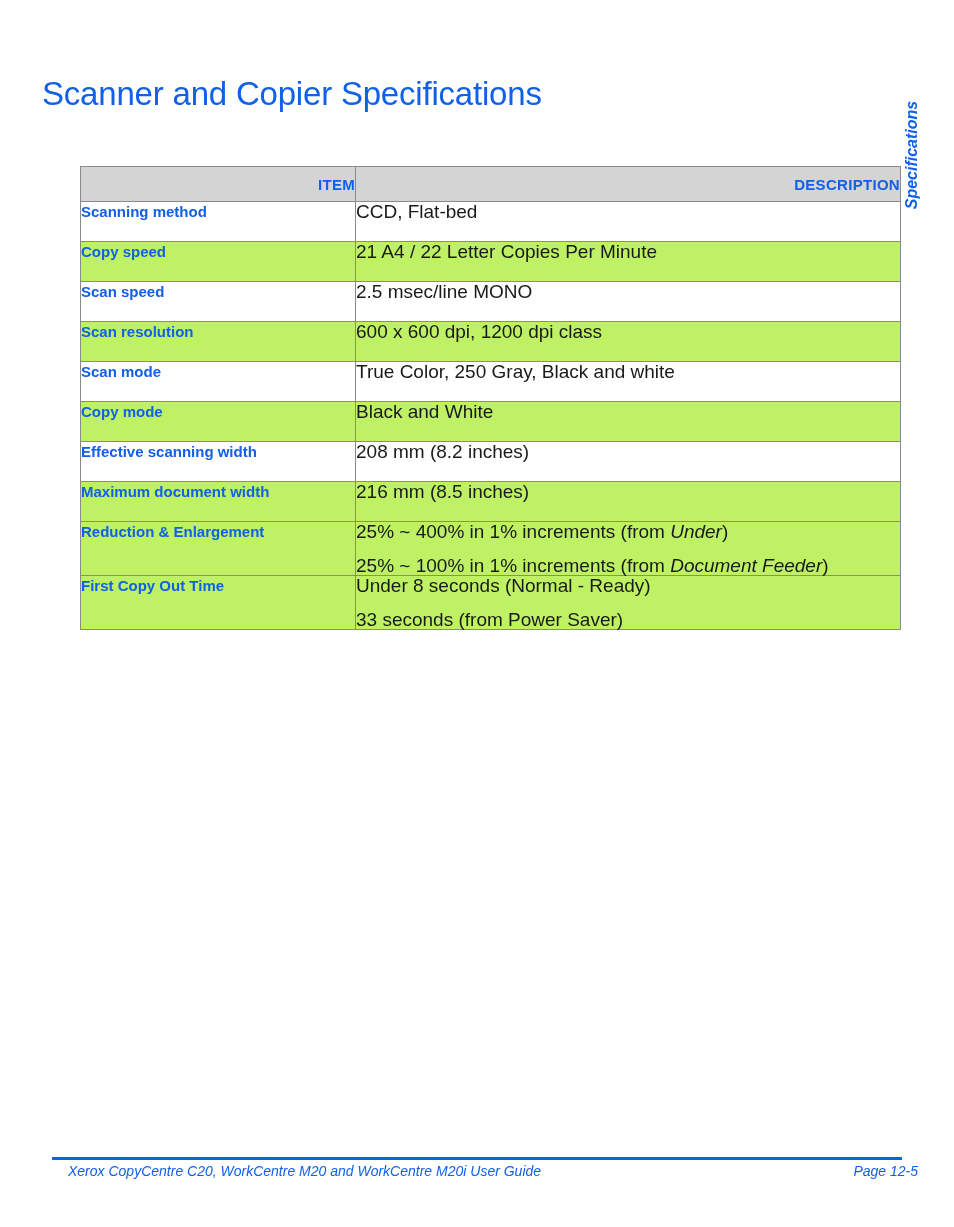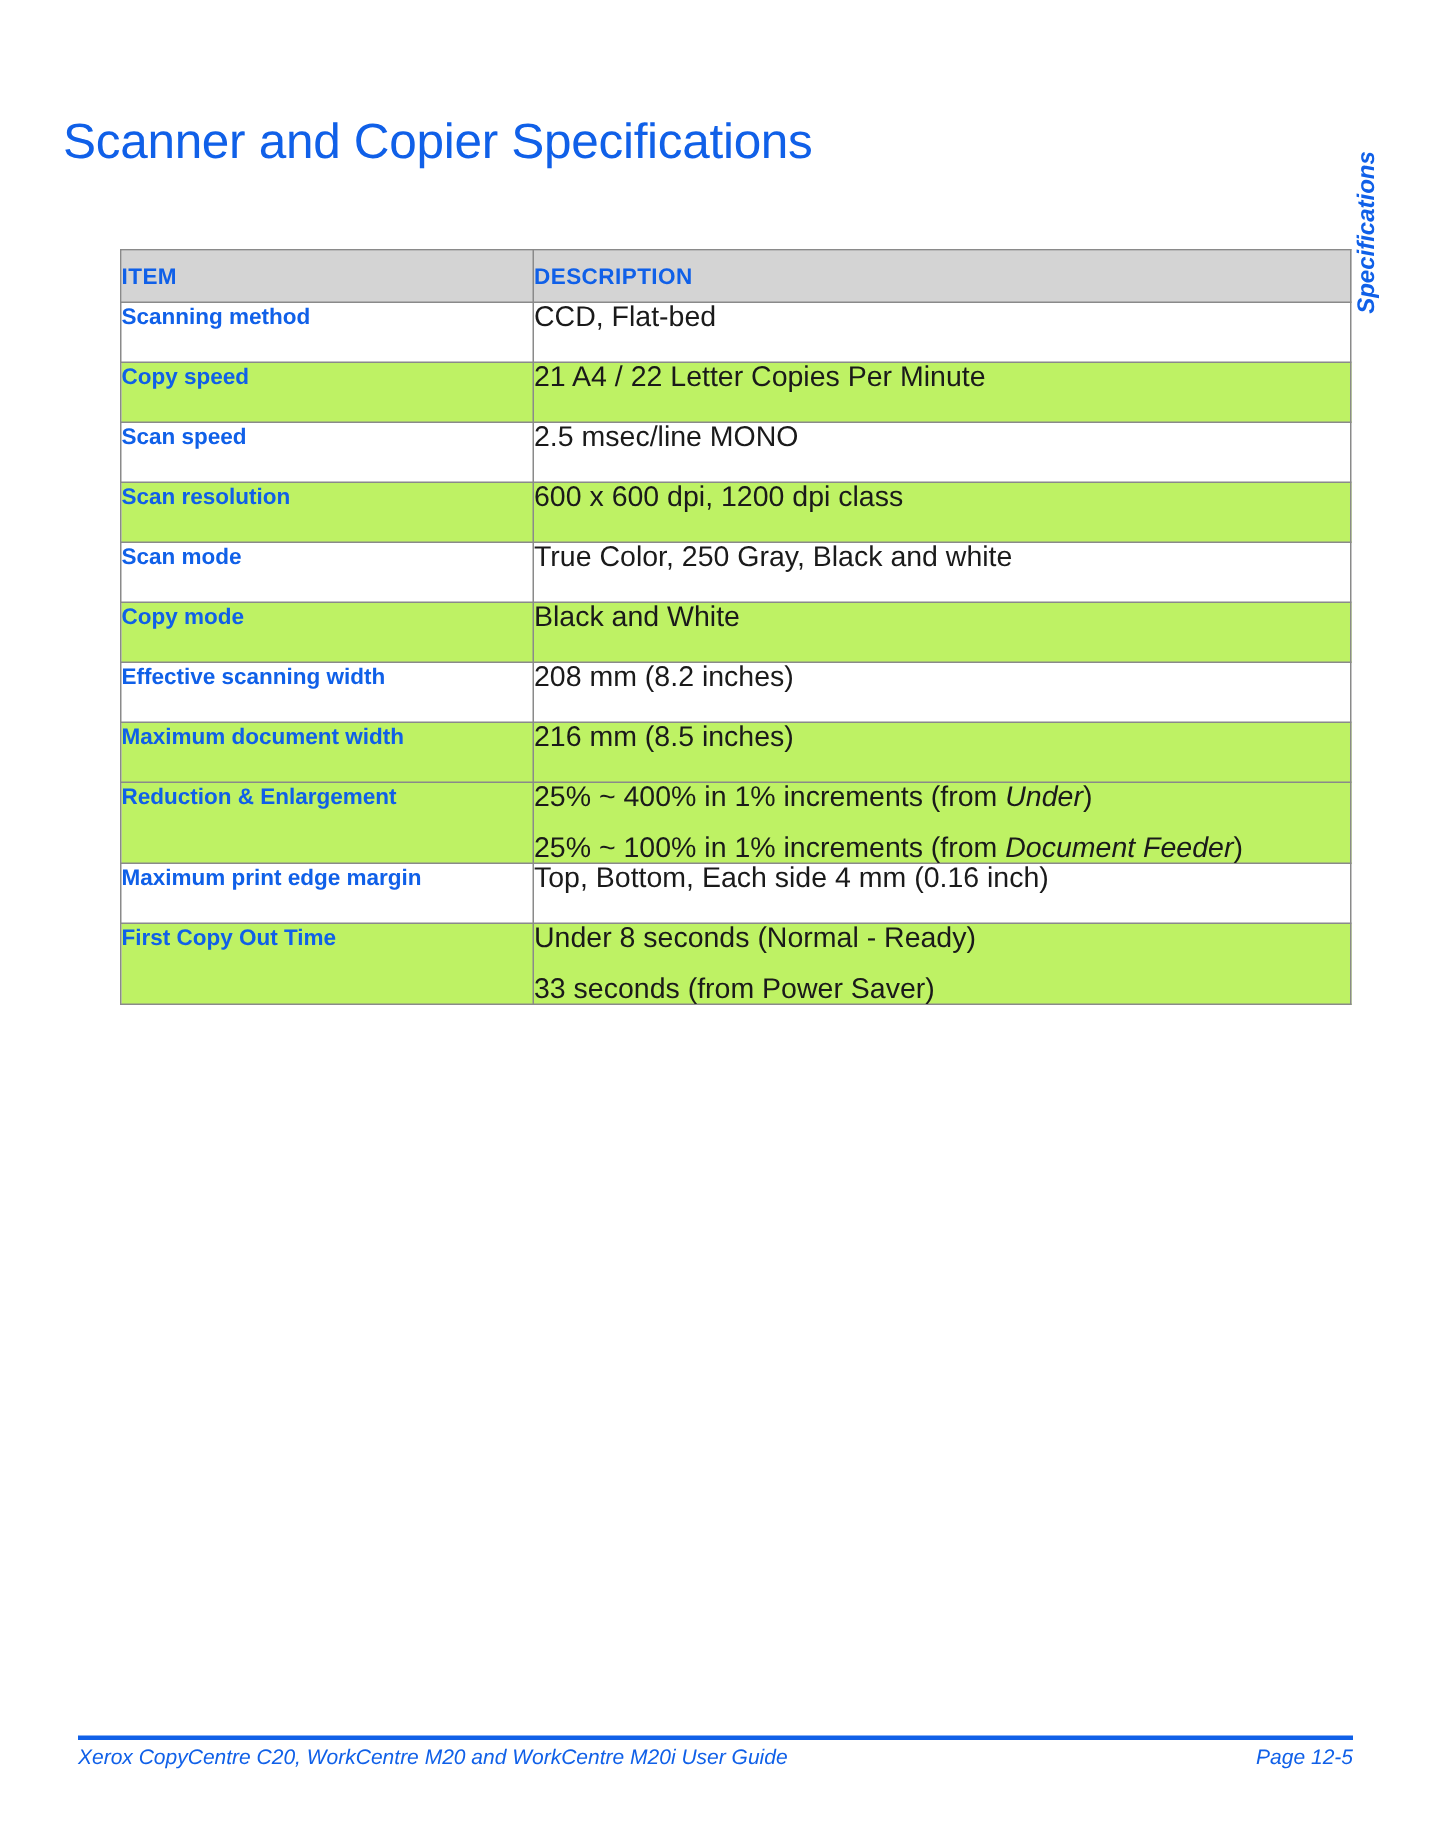--- a/index.html
+++ b/index.html
@@ -66,21 +66,21 @@
   .spec-table th,
   .spec-table td {
     border: 1px solid #8a8a8a;
     padding: 0;
     vertical-align: top;
   }
 
   .spec-table thead th {
     background: #d4d4d4;
     height: 34px;
-    text-align: left;
+    text-align: right;
     font-size: 15px;
     font-weight: bold;
     color: #1060E8;
     vertical-align: middle;
     letter-spacing: 0.3px;
   }
 
   .spec-table tbody tr { height: 40px; }
 
   .cell-item {
@@ -109,21 +109,21 @@
   .footer-rule {
     position: absolute;
     left: 52px;
     top: 1157px;
     width: 850px;
     height: 3px;
     background: #1060E8;
   }
   .footer {
     position: absolute;
-    left: 52px;
+    left: 68px;
     top: 1163px;
     width: 850px;
     height: 22px;
   }
   .footer-left {
     position: absolute;
     left: 0;
     top: 0;
     font-size: 14px;
     font-style: italic;
@@ -209,26 +209,20 @@
           <div class="line">216 mm (8.5 inches)</div>
         </td>
       </tr>
       <tr class="shaded">
         <td class="cell-item">Reduction &amp; Enlargement</td>
         <td class="cell-desc">
           <div class="line">25% ~ 400% in 1% increments (from <em>Under</em>)</div>
           <div class="line">25% ~ 100% in 1% increments (from <em>Document Feeder</em>)</div>
         </td>
       </tr>
-      <tr class="plain">
-        <td class="cell-item">Maximum print edge margin</td>
-        <td class="cell-desc">
-          <div class="line">Top, Bottom, Each side 4 mm (0.16 inch)</div>
-        </td>
-      </tr>
       <tr class="shaded">
         <td class="cell-item">First Copy Out Time</td>
         <td class="cell-desc">
           <div class="line">Under 8 seconds (Normal - Ready)</div>
           <div class="line">33 seconds (from Power Saver)</div>
         </td>
       </tr>
     </tbody>
 </table>
 

